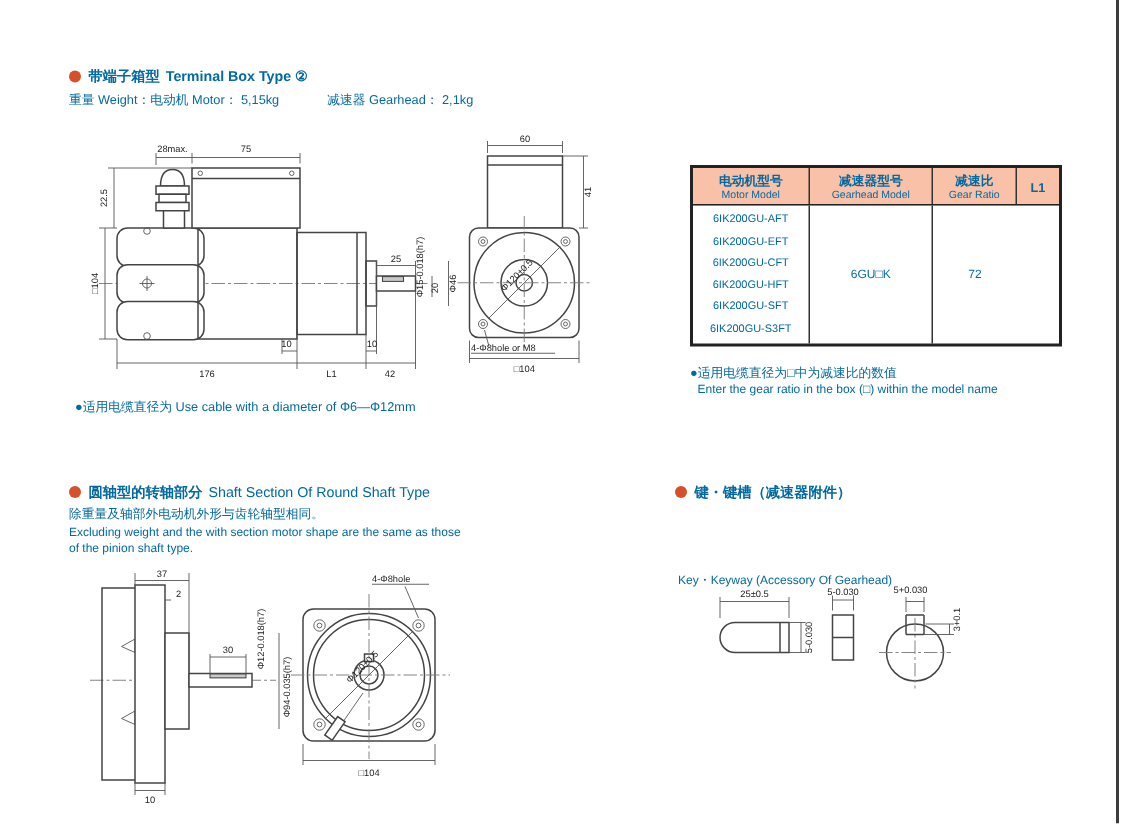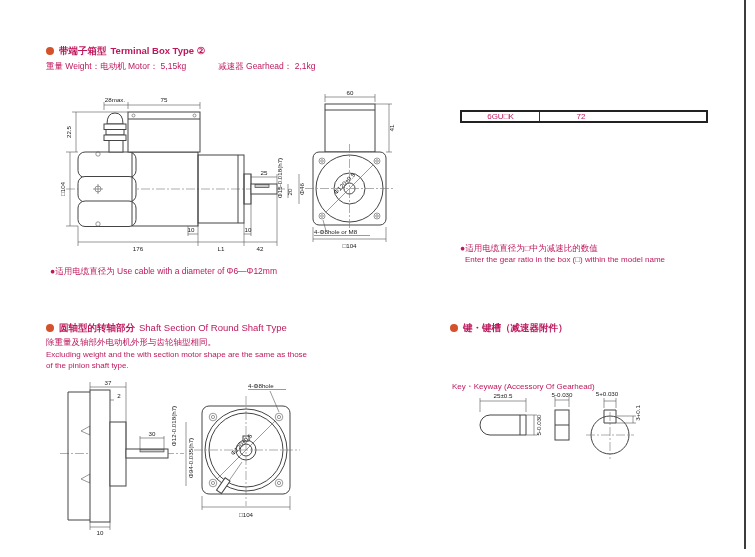--- a/index.html
+++ b/index.html
@@ -1,18 +1,18 @@
 <!DOCTYPE html>
 <html style="--accent: #d4512b; --table-header-bg: #f8c1a8; --edge: #3c3c3c;"><head>
 <meta charset="utf-8">
 <style>
   html,body { margin:0; padding:0; background:#fff; }
   .page {
     position:relative; width:755px; height:549px; background:#ffffff;
-    font-family:"Liberation Sans", sans-serif; color:#be185d; overflow:hidden;
+    font-family:"Liberation Sans", sans-serif; color:#0369a1; overflow:hidden;
   }
   .right-edge { position:absolute; top:0; right:9px; width:2px; height:557px; background:var(--edge,#3c3c3c); }
 
   .abs { position:absolute; }
   .sec-title { font-size:9.5px; font-weight:bold; white-space:nowrap; }
   .sec-title .en { font-weight:bold; margin-left:4px; }
   .bullet { display:inline-block; width:8px; height:8px; border-radius:50%;
             background:var(--accent,#d4512b); margin-right:5px; vertical-align:-1px; }
   .body-text { font-size:8.5px; white-space:nowrap; }
   .small-text { font-size:8px; white-space:nowrap; }
@@ -164,21 +164,46 @@
       <line class="dim" x1="255" y1="139" x2="255" y2="154"></line>
         <line class="dim" x1="328" y1="139" x2="328" y2="154"></line>
         <line class="dim" x1="255" y1="151" x2="328" y2="151"></line>
       <text class="dt" x="291.5" y="160">□104</text>
     </g>
   </svg>
 
   <div class="abs body-text" style="left:50px; top:266px;">●适用电缆直径为 Use cable with a diameter of Φ6—Φ12mm</div>
 
   <div class="abs dtable" style="left:460px; top:110px;">
+    <div class="thead">
+      <div class="th">
+        <div class="zh">电动机型号</div>
+        <div class="en">Motor Model</div>
+      </div>
+      <div class="th">
+        <div class="zh">减速器型号</div>
+        <div class="en">Gearhead Model</div>
+      </div>
+      <div class="th">
+        <div class="zh">减速比</div>
+        <div class="en">Gear Ratio</div>
+      </div>
+      <div class="th" style="display:flex;align-items:center;justify-content:center;">
+        <div class="zh">L1</div>
+      </div>
+    </div>
     <div class="tbody">
+      <div class="models">
+        <div class="model-row">6IK200GU-AFT</div>
+        <div class="model-row">6IK200GU-EFT</div>
+        <div class="model-row">6IK200GU-CFT</div>
+        <div class="model-row">6IK200GU-HFT</div>
+        <div class="model-row">6IK200GU-SFT</div>
+        <div class="model-row">6IK200GU-S3FT</div>
+      </div>
       <div class="mcell">6GU□K</div>
       <div class="mcell">72</div>
     </div>
   </div>
 
   <div class="abs" style="left:460px; top:243px;">
     <div class="tnote1">●适用电缆直径为□中为减速比的数值</div>
     <div class="tnote2">Enter the gear ratio in the box (□) within the model name</div>
   </div>
 

